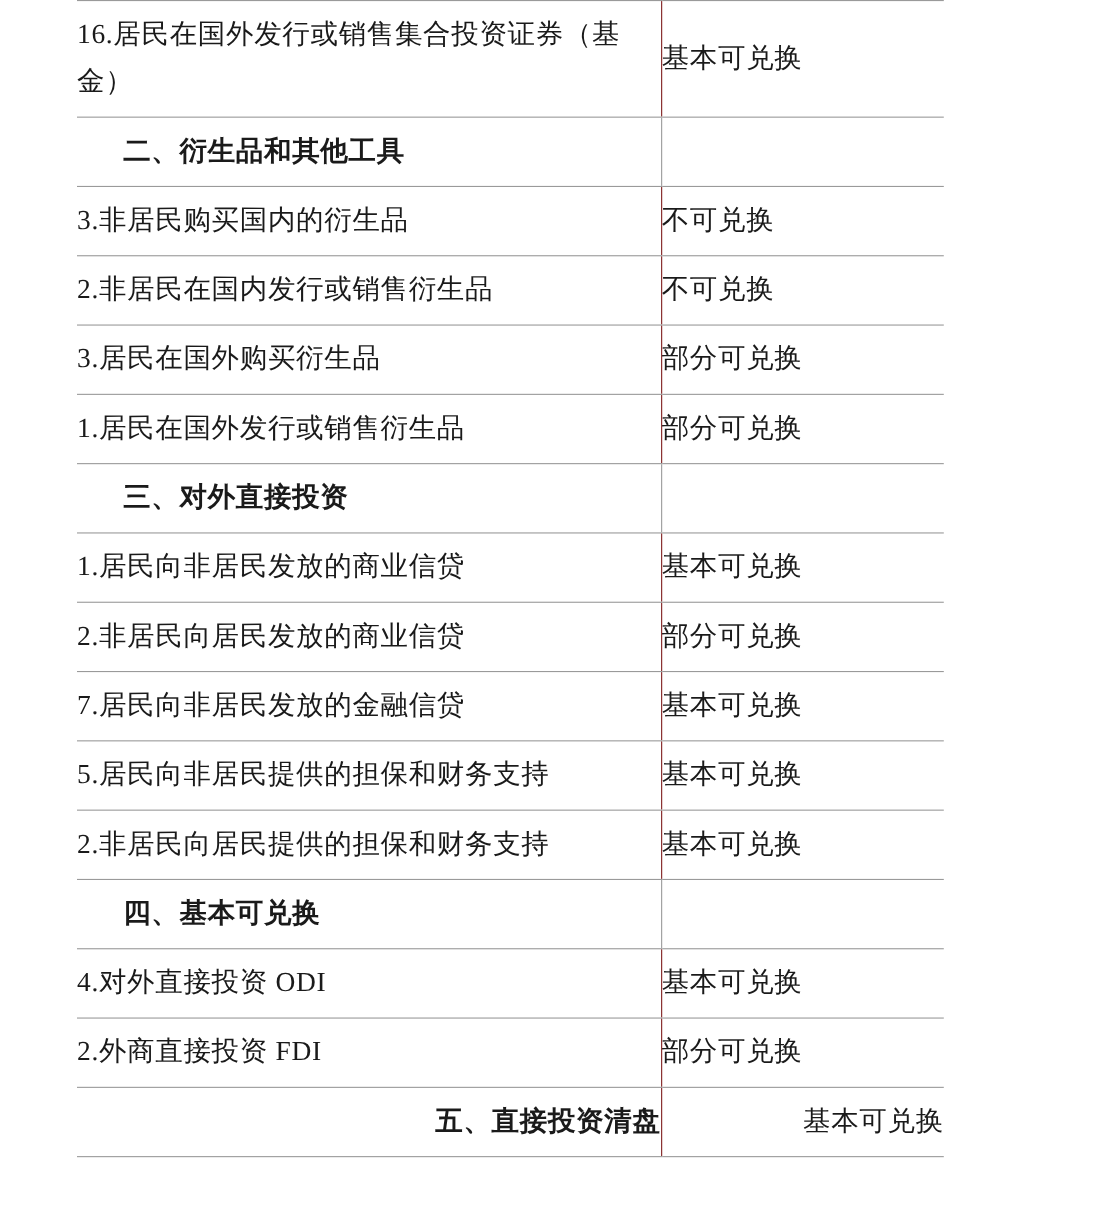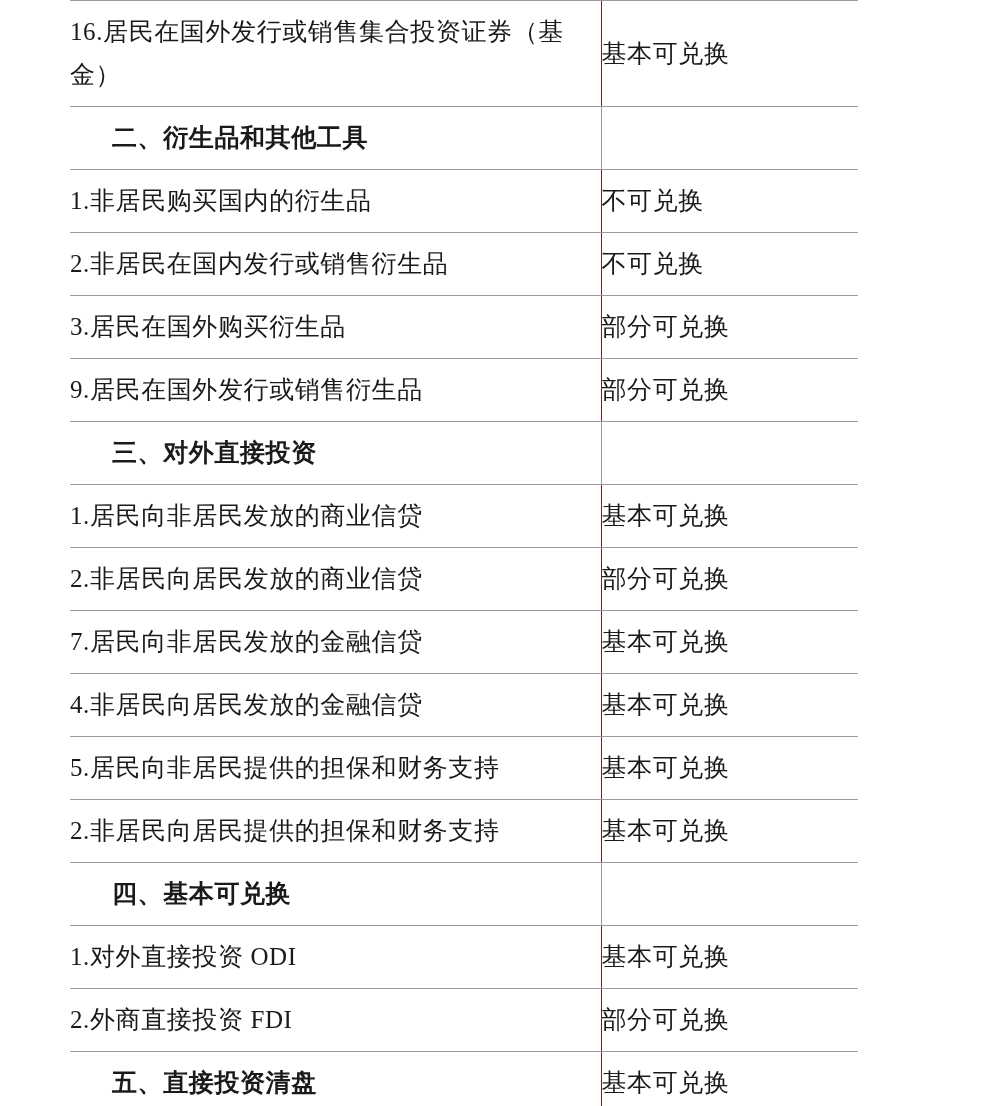--- a/index.html
+++ b/index.html
@@ -57,90 +57,86 @@
     padding-right: 10px;
     border-left: 1px solid #7f1d1d;
   }
   td.cell-status.empty {
     border-left: 1px solid #9a9a9a;
   }
   tr.group td.cell-item {
     padding-left: 42px;
     font-weight: bold;
   }
-  .last-row td { border-bottom: none; }
+  .last-row td { border-bottom: none; text-align: right; }
 </style>
 </head>
 <body>
 
 <div class="page">
   <table class="conv-table">
     <colgroup>
       <col class="c1">
       <col class="c2">
     </colgroup>
     <tbody>
         <tr class="top-row">
           <td class="cell-item">16.居民在国外发行或销售集合投资证券（基金）</td>
           <td class="cell-status">基本可兑换</td>
         </tr>
         <tr class="group">
           <td class="cell-item">二、衍生品和其他工具</td>
           <td class="cell-status empty"></td>
         </tr>
         <tr>
-          <td class="cell-item">1.非居民购买国内的衍生品</td>
+          <td class="cell-item">3.非居民购买国内的衍生品</td>
           <td class="cell-status">不可兑换</td>
         </tr>
         <tr>
           <td class="cell-item">2.非居民在国内发行或销售衍生品</td>
           <td class="cell-status">不可兑换</td>
         </tr>
         <tr>
           <td class="cell-item">3.居民在国外购买衍生品</td>
           <td class="cell-status">部分可兑换</td>
         </tr>
         <tr>
-          <td class="cell-item">9.居民在国外发行或销售衍生品</td>
+          <td class="cell-item">1.居民在国外发行或销售衍生品</td>
           <td class="cell-status">部分可兑换</td>
         </tr>
         <tr class="group">
           <td class="cell-item">三、对外直接投资</td>
           <td class="cell-status empty"></td>
         </tr>
         <tr>
           <td class="cell-item">1.居民向非居民发放的商业信贷</td>
           <td class="cell-status">基本可兑换</td>
         </tr>
         <tr>
           <td class="cell-item">2.非居民向居民发放的商业信贷</td>
           <td class="cell-status">部分可兑换</td>
         </tr>
         <tr>
           <td class="cell-item">7.居民向非居民发放的金融信贷</td>
           <td class="cell-status">基本可兑换</td>
         </tr>
         <tr>
-          <td class="cell-item">4.非居民向居民发放的金融信贷</td>
-          <td class="cell-status">基本可兑换</td>
-        </tr>
-        <tr>
           <td class="cell-item">5.居民向非居民提供的担保和财务支持</td>
           <td class="cell-status">基本可兑换</td>
         </tr>
         <tr>
           <td class="cell-item">2.非居民向居民提供的担保和财务支持</td>
           <td class="cell-status">基本可兑换</td>
         </tr>
         <tr class="group">
           <td class="cell-item">四、基本可兑换</td>
           <td class="cell-status empty"></td>
         </tr>
         <tr>
-          <td class="cell-item">1.对外直接投资 ODI</td>
+          <td class="cell-item">4.对外直接投资 ODI</td>
           <td class="cell-status">基本可兑换</td>
         </tr>
         <tr>
           <td class="cell-item">2.外商直接投资 FDI</td>
           <td class="cell-status">部分可兑换</td>
         </tr>
         <tr class="group last-row">
           <td class="cell-item">五、直接投资清盘</td>
           <td class="cell-status">基本可兑换</td>
         </tr>

